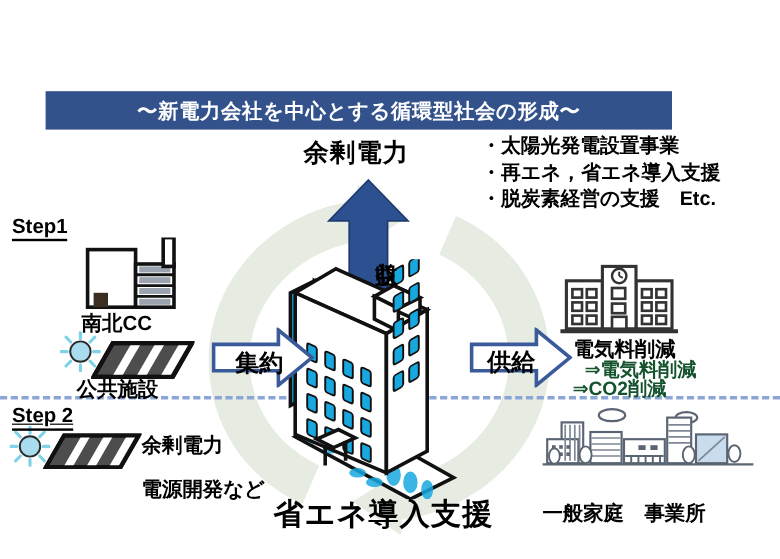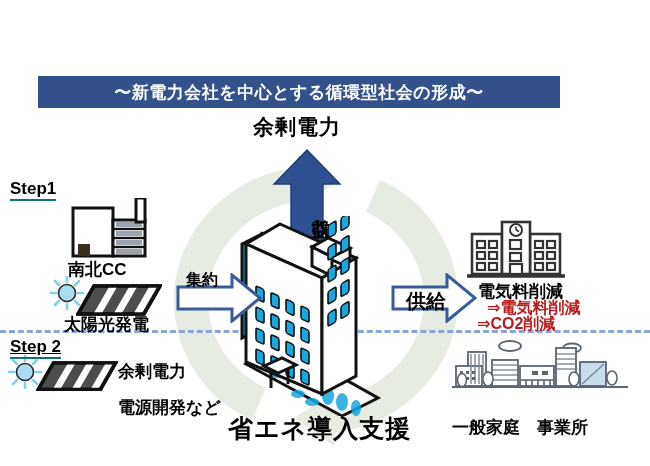--- a/index.html
+++ b/index.html
@@ -47,21 +47,21 @@
 
   
   #bullets{left:401px;top:112px;z-index:6;}
   #bullets .bullet{
     font-size:16.5px;font-weight:700;line-height:1.33;white-space:nowrap;
   }
 
   
   .step-label{
     font-size:17px;font-weight:700;z-index:7;
-    border-bottom:2px solid #0f766e;padding-bottom:0px;
+    border-bottom:2px solid #000000;padding-bottom:0px;
     display:inline-block;line-height:1.1;
   }
   #step1-label{left:10px;top:180px;}
   #step2-label{left:10px;top:338px;text-decoration:underline;}
 
   
   #factory-icon{left:70px;top:198px;width:90px;height:62px;z-index:5;}
   #nanboku-cc{
     left:68px;top:258px;z-index:6;
     font-size:17px;font-weight:700;white-space:nowrap;
@@ -86,22 +86,22 @@
 
   
   #divider{
     left:0px;top:330px;width:650px;height:0;
     border-top:3px dashed #8ba6d6;z-index:3;
   }
 
   
   #arrow-left{left:176px;top:273px;width:86px;height:50px;z-index:6;}
   #arrow-left-label{
-    left:186px;top:270px;width:50px;text-align:left;z-index:7;
-    font-size:16px;font-weight:700;
+    left:186px;top:289px;width:50px;text-align:right;z-index:7;
+    font-size:20px;font-weight:700;
   }
   #arrow-right{left:391px;top:273px;width:86px;height:50px;z-index:6;}
   #arrow-right-label{
     left:400px;top:288px;width:52px;text-align:center;z-index:7;
     font-size:20px;font-weight:700;
   }
 
   
   #building{left:216px;top:216px;width:180px;height:200px;z-index:5;}
   #company-name{
@@ -109,21 +109,21 @@
     font-size:25px;font-weight:700;letter-spacing:1px;white-space:nowrap;
   }
 
   
   #pubfac-icon{left:466px;top:218px;width:100px;height:62px;z-index:5;}
   #pubfac-label{
     left:478px;top:280px;z-index:6;
     font-size:17px;font-weight:700;white-space:nowrap;
   }
   .benefit{
-    z-index:6;color:#b91c1c;font-size:16px;font-weight:700;white-space:nowrap;
+    z-index:6;color:#14532d;font-size:16px;font-weight:700;white-space:nowrap;
   }
   #benefit1{left:487px;top:298px;}
   #benefit2{left:477px;top:314px;}
 
   
   #city-icon{left:452px;top:338px;width:176px;height:62px;z-index:5;}
   #city-label{
     left:452px;top:400px;z-index:6;
     font-size:17px;font-weight:700;white-space:nowrap;margin-top:16px;
   }
@@ -156,20 +156,25 @@
     <span>〜新電力会社を中心とする循環型社会の形成〜</span>
   </div>
 
   <div id="chiiki-kangen" class="abs">余剰電力</div>
 
   <svg id="revenue-arrow" class="abs" viewBox="0 0 70 98">
     <polygon points="35,2 68,36 51,36 51,98 19,98 19,36 2,36" fill="#2d5090" stroke="#1f3b6e" stroke-width="1.4"></polygon>
   </svg>
   <div id="revenue-label" class="abs">収益</div>
 
+  <div id="bullets" class="abs">
+    <div class="bullet">・太陽光発電設置事業</div>
+    <div class="bullet">・再エネ，省エネ導入支援</div>
+    <div class="bullet">・脱炭素経営の支援　Etc.</div>
+  </div>
 
   <div id="step1-label" class="abs step-label">Step1</div>
 
   <svg id="factory-icon" class="abs" viewBox="0 0 90 62">
     <rect x="3" y="10" width="40" height="48" fill="#fff" stroke="#111" stroke-width="3"></rect>
     <rect x="8" y="46" width="12" height="12" fill="#3b2f21"></rect>
     <rect x="43" y="22" width="32" height="36" fill="#fff" stroke="#111" stroke-width="3"></rect>
     <g stroke="#111" stroke-width="2.4">
       <line x1="43" y1="31" x2="75" y2="31"></line>
       <line x1="43" y1="40" x2="75" y2="40"></line>
@@ -200,21 +205,21 @@
   </svg>
   <svg id="panel1" class="abs" viewBox="0 0 86 36">
     <polygon points="18,3 84,3 68,31 2,31" fill="#4d4d4d" stroke="#111" stroke-width="3.5"></polygon>
     <g fill="#ffffff">
       <polygon points="33,4 41,4 26,30 18,30"></polygon>
       <polygon points="53,4 61,4 46,30 38,30"></polygon>
       <polygon points="73,4 81,4 66,30 58,30"></polygon>
     </g>
     <polygon points="18,3 84,3 68,31 2,31" fill="none" stroke="#111" stroke-width="3.5"></polygon>
   </svg>
-  <div id="solar-label" class="abs">太陽光発電</div>
+  <div id="solar-label" class="abs">公共施設</div>
 
   <div id="divider" class="abs"></div>
 
   <div id="step2-label" class="abs step-label">Step 2</div>
 
   <svg id="sun2" class="abs" viewBox="0 0 34 34">
     <g stroke="#7fd3e8" stroke-width="2.6" stroke-linecap="round">
       <line x1="17" y1="1" x2="17" y2="6"></line>
         <line x1="17" y1="28" x2="17" y2="33"></line>
       <line x1="1" y1="17" x2="6" y2="17"></line>

